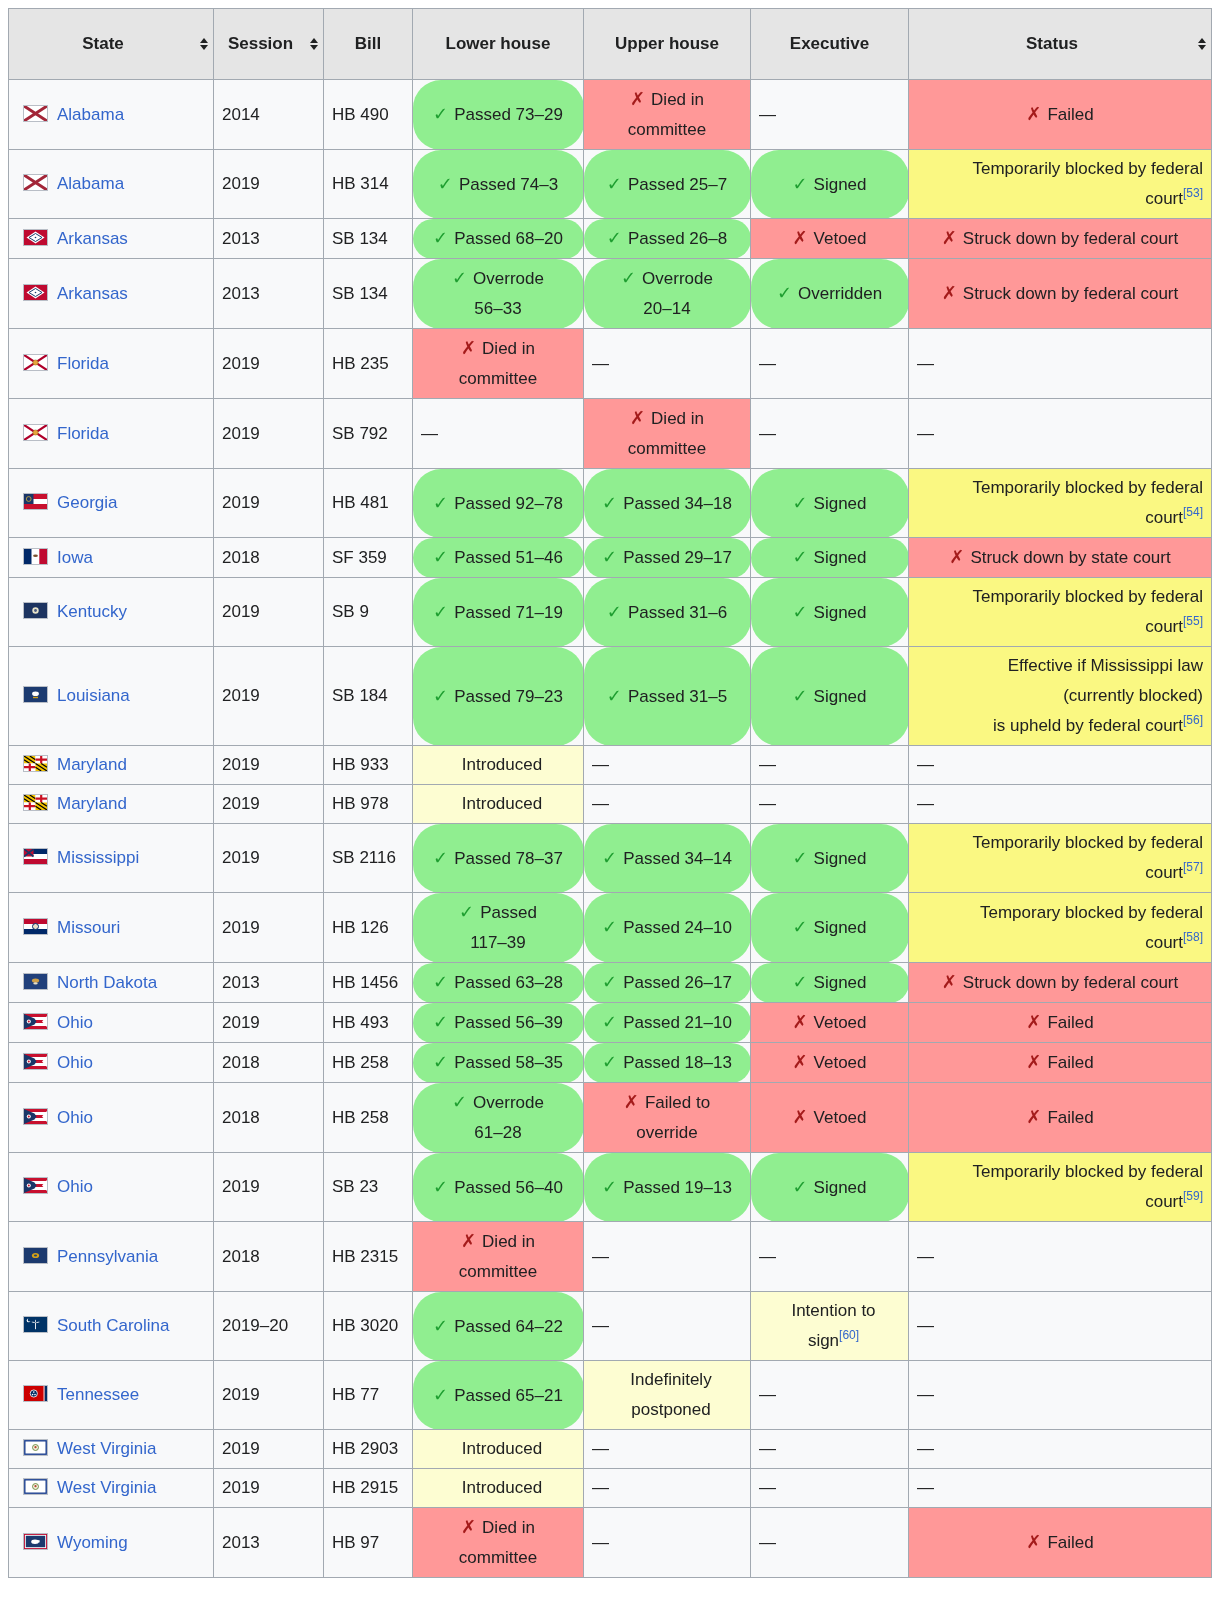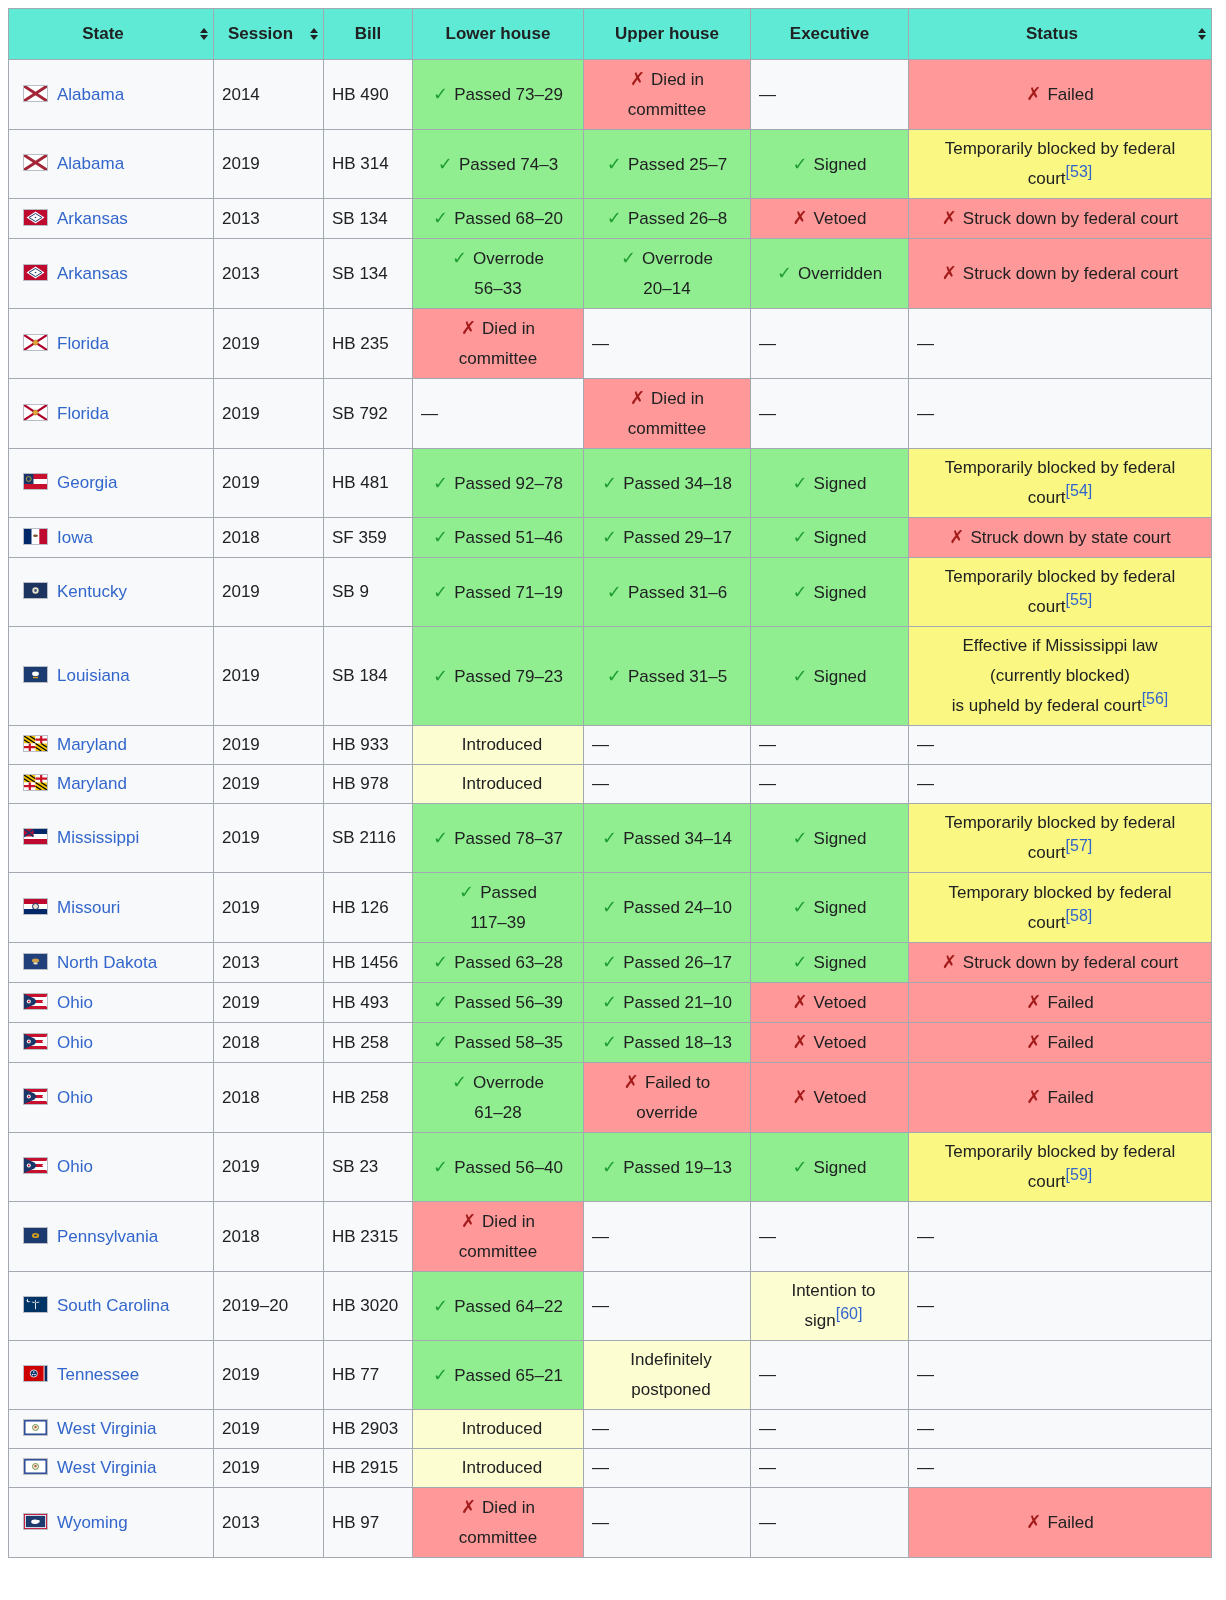--- a/index.html
+++ b/index.html
@@ -9,56 +9,56 @@
     padding:8px;
   }
   table[data-name="legislation-table"] {
     border-collapse:collapse;
     table-layout:fixed;
     width:1203px;
     background:#f8f9fa;
   }
   th, td { border:1px solid #a2a9b1; overflow:hidden; }
   th {
-    background:#5eead4;
+    background:#e5e5e5;
     font-size:17px;
     font-weight:bold;
     line-height:26px;
-    padding:12px 8px;
+    padding:22px 8px;
     text-align:center;
     position:relative;
   }
   th.sortable { padding-right:24px; cursor:pointer; }
   td {
     font-size:17px;
     line-height:30px;
     padding:4px 8px;
     vertical-align:middle;
   }
   .cell-text { white-space:pre-line; }
   .cell-plain { text-align:left; background:#f8f9fa; }
   .cell-colored { text-align:center; }
-  .bg-green { background:#90ee90; }
+  .bg-green { background:#90ee90;border-radius:28px; }
   .bg-red { background:#ff9898; }
-  .bg-yellow { background:#faf882; }
+  .bg-yellow { background:#faf882;text-align:right; }
   .bg-cream { background:#fdfdd2;padding-left:16px; }
   .state-cell { padding-left:14px; }
   .state-cell .flag {
     display:inline-block;
     width:23px; height:15px;
     line-height:0;
     border:1px solid #b9bec6;
     vertical-align:-2px;
     margin-right:9px;
     background:#fff;
   }
   .state-cell .flag svg { display:block; }
   a.state-link { color:#3366cc; text-decoration:none; }
   sup.ref {
-    font-size:16px;
+    font-size:12px;
     line-height:1;
     color:#3366cc;
     cursor:pointer;
   }
   .check-icon {
     color:#1e9e30;
     font-weight:bold;
     font-size:18px;
     margin-right:6px;
   }

